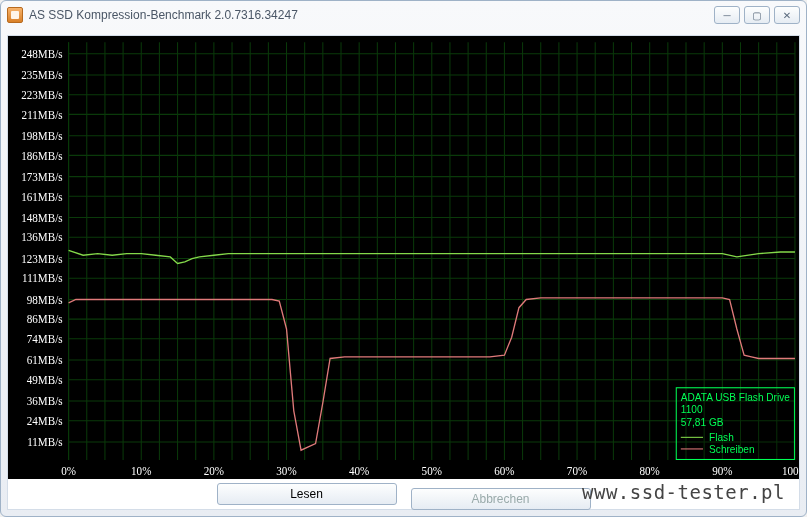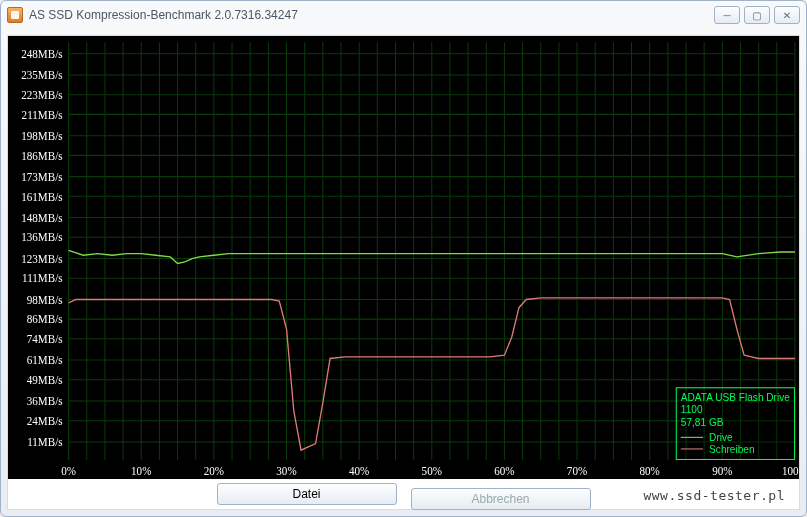--- a/index.html
+++ b/index.html
@@ -12,21 +12,21 @@
   .win-controls { display: flex; gap: 4px; }
   .win-btn { width: 26px; height: 18px; border: 1px solid #9fb2c7; border-radius: 3px; background: linear-gradient(#fdfefe,#e6ecf3); display: flex; align-items: center; justify-content: center; font-size: 10px; color: #5a6a7d; cursor: pointer; }
   .menubar { height: 22px; display: flex; align-items: center; padding: 0 10px; background: linear-gradient(#fcfdfe,#eef2f7); border-bottom: 1px solid #d4dde8; }
   .menu-item { padding: 2px 8px; cursor: pointer; }
   .content { flex: 1; background: #fff; margin: 6px; border: 1px solid #d4dde8; display: flex; flex-direction: column; position: relative; }
   .chart-area { flex: 1; position: relative; }
   .chart-svg { width: 100%; height: 100%; display: block; }
   .bottom-bar { height: 30px; display: flex; align-items: center; justify-content: center; gap: 14px; padding: 4px 0; }
   .bottom-bar button { width: 180px; height: 22px; border: 1px solid #9fb2c7; border-radius: 3px; background: linear-gradient(#fdfefe,#e6ecf3); font-size: 12px; cursor: pointer; }
   .bottom-bar button:disabled { color: #9aa; cursor: default; margin-top: 10px; }
-  .watermark { position: absolute; right: 14px; bottom: 6px; font-family: monospace; font-size: 13px; color: #444; letter-spacing: 0.5px; pointer-events: none; }
+  .watermark { position: absolute; right: 14px; bottom: 6px; font-family: monospace; font-size: 19px; color: #444; letter-spacing: 0.5px; pointer-events: none; }
   .legend-box { position:absolute; right:0; bottom:0; border:1px solid #0f5; padding:3px 4px 4px 4px; font-size:10px; color:#0f5; background:rgba(0,0,0,0.2); min-width:110px; }
   .legend-box .dev { color:#0f5; line-height:11px; }
   .legend-box .cap { color:#0f5; margin:2px 0 3px 0; }
   .legend-row { display:flex; align-items:center; gap:6px; line-height:11px; }
   .legend-swatch { width:22px; height:0; border-top:1px solid; }
 </style>
 </head>
 <body>
 
 <div class="window">
@@ -137,28 +137,28 @@
           <text x="707.1" y="416" text-anchor="middle" fill="#fff" font-size="11" font-family="Tahoma">90%</text>
           <text x="779" y="416" text-anchor="middle" fill="#fff" font-size="11" font-family="Tahoma">100%</text>
           <path d="M60 203.2235294117647 L74.38 207.8823529411765 L88.76 206.32941176470587 L103.14 207.8823529411765 L117.52000000000001 206.32941176470587 L131.9 206.32941176470587 L146.28 207.8823529411765 L160.66000000000003 209.43529411764706 L167.85 215.64705882352942 L175.04000000000002 214.09411764705882 L182.23000000000002 210.98823529411766 L189.42 209.43529411764706 L203.8 207.8823529411765 L218.18 206.32941176470587 L232.56 206.32941176470587 L246.94 206.32941176470587 L261.32000000000005 206.32941176470587 L275.7 206.32941176470587 L290.08000000000004 206.32941176470587 L304.46000000000004 206.32941176470587 L318.84 206.32941176470587 L333.22 206.32941176470587 L347.6 206.32941176470587 L383.55 206.32941176470587 L419.5 206.32941176470587 L455.45000000000005 206.32941176470587 L491.4 206.32941176470587 L527.35 206.32941176470587 L563.3 206.32941176470587 L599.25 206.32941176470587 L635.2 206.32941176470587 L671.15 206.32941176470587 L707.1 206.32941176470587 L721.48 209.43529411764706 L743.05 206.32941176470587 L764.62 204.7764705882353 L779 204.7764705882353 " fill="none" stroke="#84d94a" stroke-width="1.3"></path>
           <path d="M60 252.91764705882352 L67.19 249.81176470588235 L95.95 249.81176470588235 L131.9 249.81176470588235 L167.85 249.81176470588235 L203.8 249.81176470588235 L239.75 249.81176470588235 L261.32000000000005 249.81176470588235 L268.51 251.36470588235295 L275.7 277.7647058823529 L282.89 355.4117647058824 L290.08000000000004 392.6823529411765 L297.27 389.5764705882353 L304.46000000000004 386.47058823529414 L311.65 347.6470588235294 L318.84 305.71764705882356 L333.22 304.1647058823529 L347.6 304.1647058823529 L383.55 304.1647058823529 L419.5 304.1647058823529 L455.45000000000005 304.1647058823529 L477.02 304.1647058823529 L491.4 302.61176470588236 L498.59 285.52941176470586 L505.78 257.57647058823534 L512.97 249.81176470588235 L527.35 248.25882352941176 L563.3 248.25882352941176 L599.25 248.25882352941176 L635.2 248.25882352941176 L671.15 248.25882352941176 L692.72 248.25882352941176 L707.1 248.25882352941176 L714.2900000000001 249.81176470588235 L721.48 277.7647058823529 L728.6700000000001 302.61176470588236 L735.86 304.1647058823529 L743.05 305.71764705882356 L764.62 305.71764705882356 L779 305.71764705882356 " fill="none" stroke="#e07a7a" stroke-width="1.3"></path>
           <foreignObject x="657" y="330" width="122" height="72"><div class="legend-box">
               <div class="dev">ADATA USB Flash Drive</div>
               <div class="dev">1100</div>
               <div class="cap">57,81 GB</div>
               <div class="legend-row">
                 <span class="legend-swatch" style="border-color:#84d94a"></span>
-                <span>Drive</span>
+                <span>Flash</span>
               </div>
               <div class="legend-row">
                 <span class="legend-swatch" style="border-color:#e07a7a"></span>
                 <span>Schreiben</span>
               </div>
             </div></foreignObject>
         </svg>
     </div>
     <div class="bottom-bar">
-      <button>Datei</button>
+      <button>Lesen</button>
       <button disabled="">Abbrechen</button>
     </div>
     <div class="watermark">www.ssd-tester.pl</div>
   </div>
 </div>
 
 </body></html>

